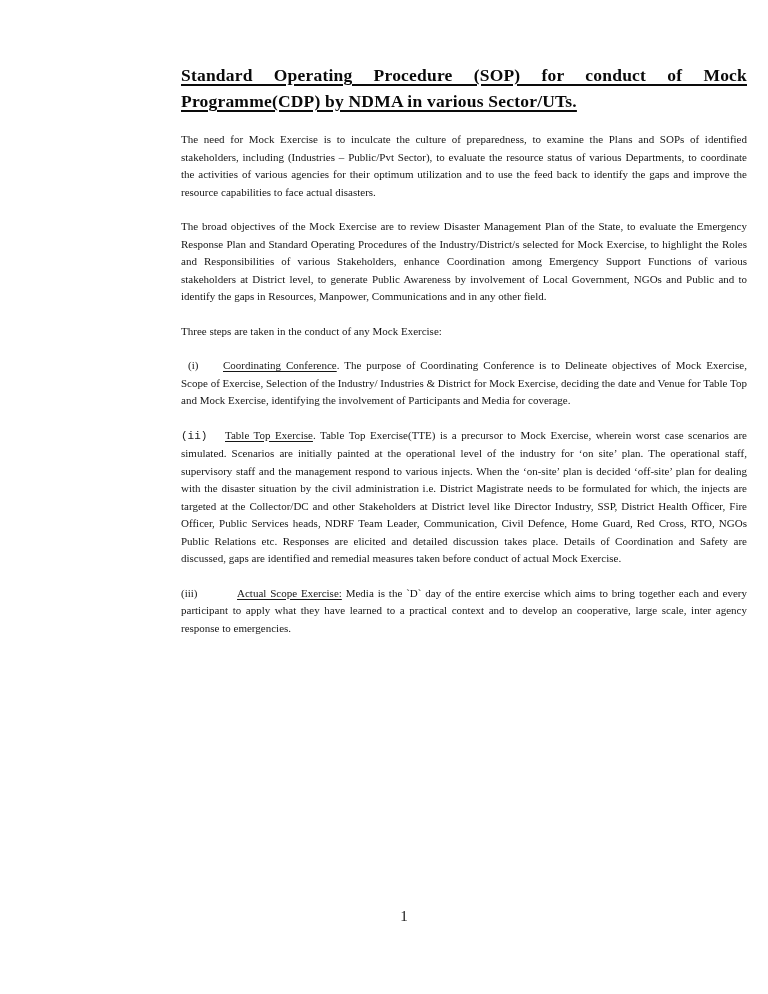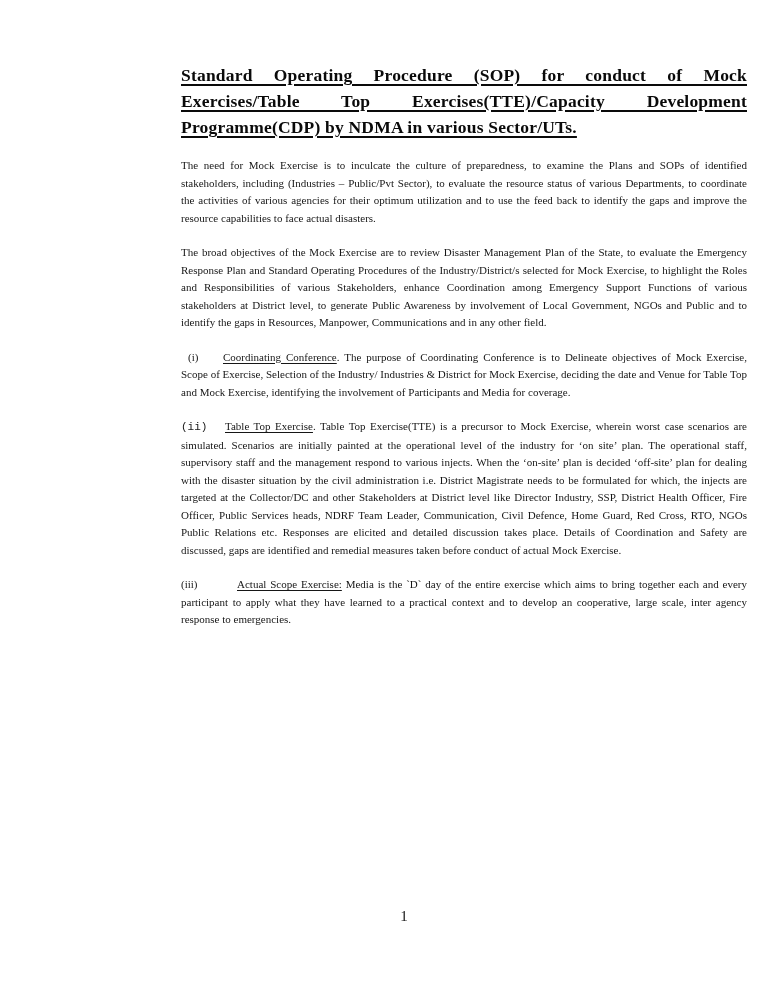--- a/index.html
+++ b/index.html
@@ -82,29 +82,29 @@
   }
 </style>
 </head>
 <body>
 
 <div class="page">
   <div class="content">
 
     <div class="doc-title">
       <div class="title-line just">Standard Operating Procedure (SOP) for conduct of Mock</div>
-      <div class="title-line just">Exercises/Table Top Exercises(TTE)/Capacity Development</div>
       <div class="title-line">Programme(CDP) by NDMA in various Sector/UTs.</div>
     </div>
 
 
     <p class="para">The need for Mock Exercise is to inculcate the culture of preparedness, to examine the Plans and SOPs of identified stakeholders, including (Industries – Public/Pvt Sector), to evaluate the resource status of various Departments, to coordinate the activities of various agencies for their optimum utilization and to use the feed back to identify the gaps and improve the resource capabilities to face actual disasters.</p>
 
     <p class="para">The broad objectives of the Mock Exercise are to review Disaster Management Plan of the State, to evaluate the Emergency Response Plan and Standard Operating Procedures of the Industry/District/s selected for Mock Exercise, to highlight the Roles and Responsibilities of various Stakeholders, enhance Coordination among Emergency Support Functions of various stakeholders at District level, to generate Public Awareness by involvement of Local Government, NGOs and Public and to identify the gaps in Resources, Manpower, Communications and in any other field.</p>
 
+    <p class="para">Three steps are taken in the conduct of any Mock Exercise:</p>
 
     <p class="para">
       <span class="step-num w-i">(i)</span><span class="step-label">Coordinating Conference</span><span class="step-text">. The purpose of Coordinating Conference is to Delineate objectives of Mock Exercise, Scope of Exercise, Selection of the Industry/ Industries &amp; District for Mock Exercise, deciding the date and Venue for Table Top and Mock Exercise, identifying the involvement of Participants and Media for coverage.</span>
     </p>
 
     <p class="para">
       <span class="step-num w-ii">(ii)</span><span class="step-label">Table Top Exercise</span><span class="step-text">. Table Top Exercise(TTE) is a precursor to Mock Exercise, wherein worst case scenarios are simulated. Scenarios are initially painted at the operational level of the industry for ‘on site’ plan. The operational staff, supervisory staff and the management respond to various injects. When the ‘on-site’ plan is decided ‘off-site’ plan for dealing with the disaster situation by the civil administration i.e. District Magistrate needs to be formulated for which, the injects are targeted at the Collector/DC and other Stakeholders at District level like Director Industry, SSP, District Health Officer, Fire Officer, Public Services heads, NDRF Team Leader, Communication, Civil Defence, Home Guard, Red Cross, RTO, NGOs Public Relations etc. Responses are elicited and detailed discussion takes place. Details of Coordination and Safety are discussed, gaps are identified and remedial measures taken before conduct of actual Mock Exercise.</span>
     </p>
 
     <p class="para">

